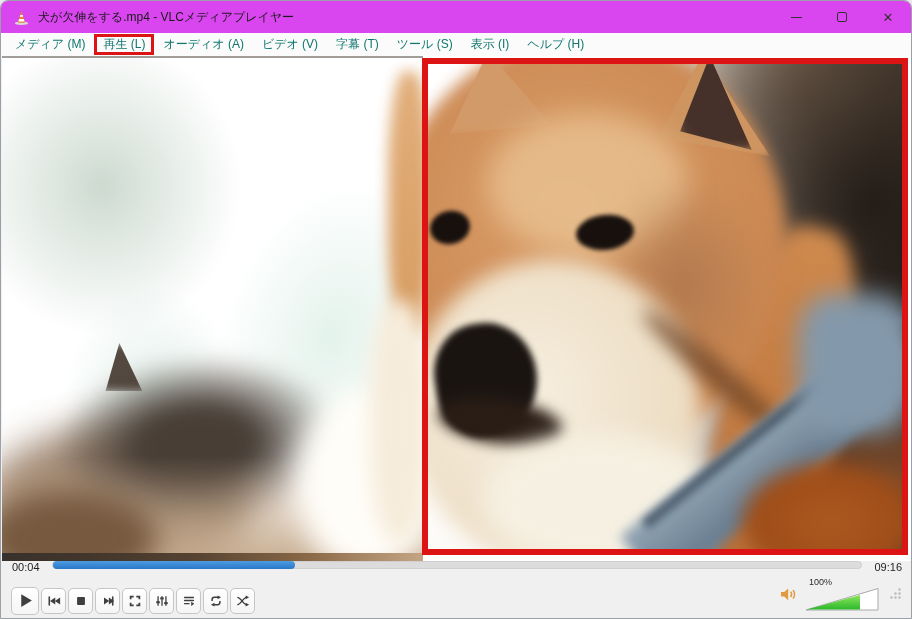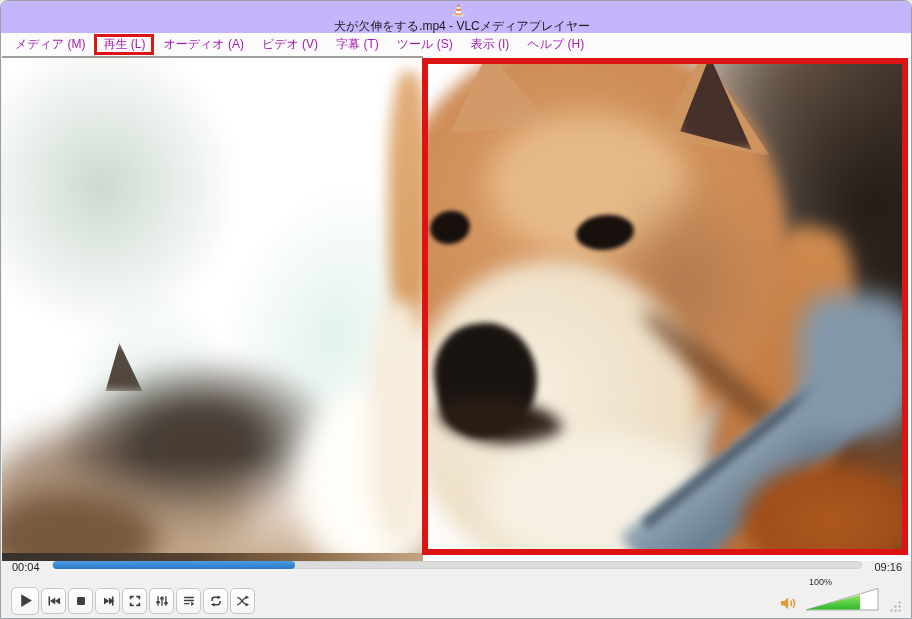--- a/index.html
+++ b/index.html
@@ -4,33 +4,33 @@
 <style>
   * { margin:0; padding:0; box-sizing:border-box; }
   html,body { width:912px; height:619px; background:#e8e8e8; }
   body { font-family:"Liberation Sans", sans-serif; }
 
   .window { position:relative; width:912px; height:619px; background:#f0f0f0;
             border:1px solid #9aa0a6; border-radius:8px 8px 0 0; overflow:hidden; }
 
   
   .titlebar { position:absolute; left:0; top:0; width:100%; height:32px;
-              background:#c4b5fd; display:flex; align-items:center; padding-left:12px;flex-direction:column; }
+              background:#d946ef; display:flex; align-items:center; padding-left:12px; }
   .app-icon { width:17px; height:17px; margin-right:8px; flex:0 0 auto; }
   .title-text { font-size:12px; color:#1b1b1b; white-space:nowrap; }
   .win-controls { margin-left:auto; height:100%; display:flex; }
   .win-btn { width:46px; height:100%; display:flex; align-items:center; justify-content:center; color:#222; }
   .glyph-min { width:11px; height:0; border-top:1.4px solid #333; display:block; }
   .glyph-max { width:10px; height:10px; border:1.4px solid #333; border-radius:2px; display:block; }
   .glyph-close { font-size:13px; color:#333; line-height:1; }
 
   
   .menubar { position:absolute; left:0; top:32px; width:100%; height:23px; background:#fbfbfb;
              display:flex; align-items:center; padding-left:5px; }
-  .menu-item { font-size:12px; color:#a21caf; padding:1px 6px; border:3px solid transparent;
+  .menu-item { font-size:12px; color:#0f766e; padding:1px 6px; border:3px solid transparent;
                white-space:nowrap; line-height:1.1; }
   .menu-item.hl { border-color:#dc1414; }
 
   
   .video { position:absolute; left:1px; top:55px; width:910px; height:507px;
            background:#fff; overflow:hidden; }
   .layer { position:absolute; }
   .v-sage { left:-40px; top:-20px; width:280px; height:300px;
             background:radial-gradient(closest-side, rgba(178,198,183,.65), rgba(178,198,183,0)); }
   .v-streak { left:220px; top:120px; width:220px; height:320px; transform:rotate(18deg);
@@ -117,21 +117,21 @@
                 background:linear-gradient(180deg,#4d9be0,#2a77c9); }
   .btn-row { height:35px; display:flex; align-items:center; padding:0 10px 0 9px; }
   .btn { width:25px; height:26px; border:1px solid #c6c6c6; border-radius:5px;
          background:linear-gradient(180deg,#ffffff,#f5f5f5); display:flex; align-items:center;
          justify-content:center; }
   .btn + .btn { margin-left:2px; }
   .btn.big { width:28px; height:28px; }
   .gap { margin-left:15px; }
   .playgap { margin-left:36px; }
   .btn svg { display:block; }
-  .volume { margin-left:auto; display:flex; align-items:flex-end; gap:6px; padding-bottom:4px; }
+  .volume { margin-left:auto; display:flex; gap:6px; padding-bottom:4px; }
   .wedge-wrap { position:relative; width:74px; height:24px; }
   .vol-label { position:absolute; top:-10px; left:4px; font-size:9px; color:#2a2a2a; }
   .grip { margin-left:4px; margin-bottom:-2px; }
 </style>
 </head>
 <body>
 
 <div class="window">
 
   <div class="titlebar">

